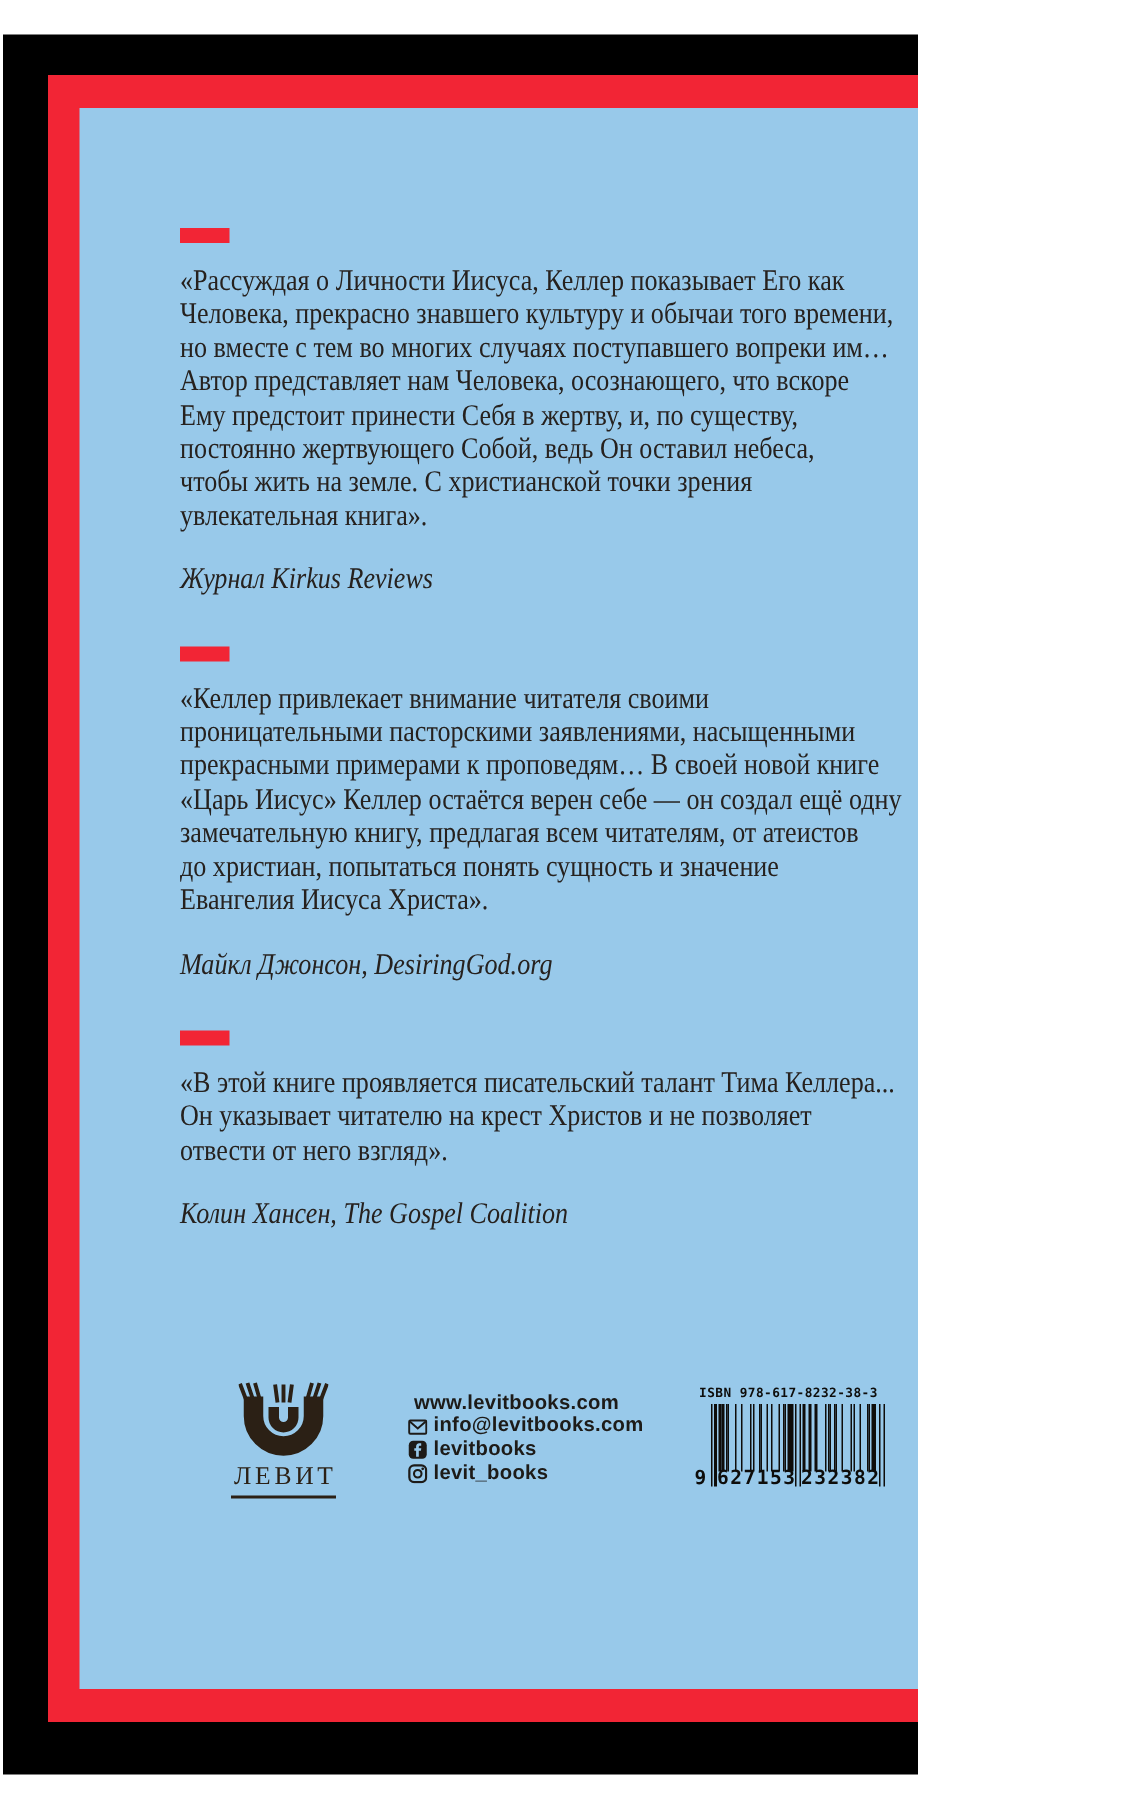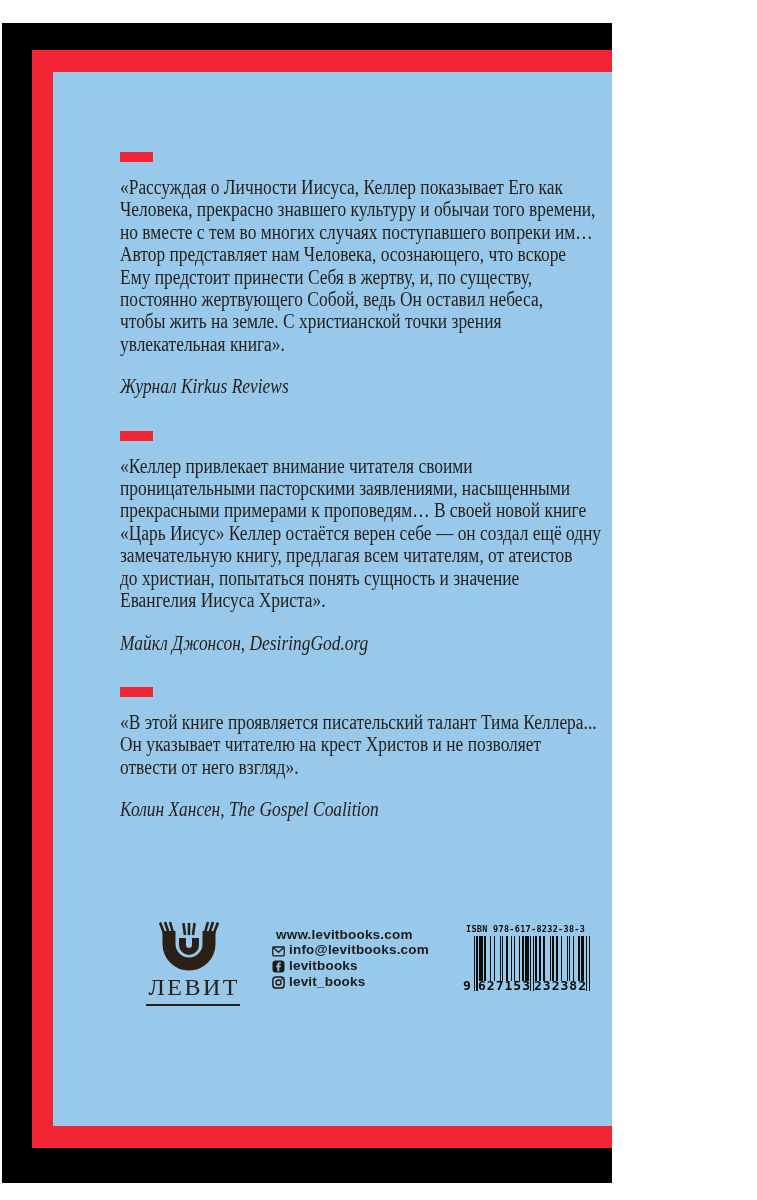--- a/index.html
+++ b/index.html
@@ -18,21 +18,21 @@
   .dash{width:33px;height:10px;background:var(--frame_red);margin-bottom:14px;}
   .quote{color:var(--ink);font-size:20px;line-height:22.4px;transform:scaleX(0.87);
          transform-origin:0 0;margin-bottom:20px;}
   .quote .line{white-space:nowrap;}
   .attr{color:var(--ink);font-size:20px;line-height:22.4px;font-style:italic;
         transform:scaleX(0.87);transform-origin:0 0;margin-bottom:33px;white-space:nowrap;}
   
   .footer{position:absolute;left:0;top:843px;width:100%;height:170px;}
   .logo{position:absolute;left:93px;top:3px;width:86px;text-align:center;color:var(--logo_brown);}
   .logo svg{display:block;margin:0 auto;}
-  .logo-text{display:inline-block;font-family:"Liberation Serif",serif;font-size:24px;
+  .logo-text{display:inline-block;font-family:"Liberation Serif",serif;font-size:17px;
              letter-spacing:2.5px;margin-top:2px;padding:0 0 3px 2.5px;
              border-bottom:2px solid var(--logo_brown);}
   .contacts{position:absolute;left:219px;top:11px;font-family:"Liberation Sans",sans-serif;
             font-size:13.5px;font-weight:600;letter-spacing:0.2px;color:var(--contact_black);}
   .contact-row{display:flex;align-items:flex-end;gap:4px;height:15.7px;}
   .contact-row .icon{width:13px;display:flex;justify-content:center;}
   .contact-row.no-icon{padding-left:4px;}
   
   .barcode{position:absolute;left:412px;top:9px;width:130px;color:var(--barcode_black);}
   .isbn-label{font-family:"DejaVu Sans Mono",monospace;font-size:8.5px;font-weight:700;

